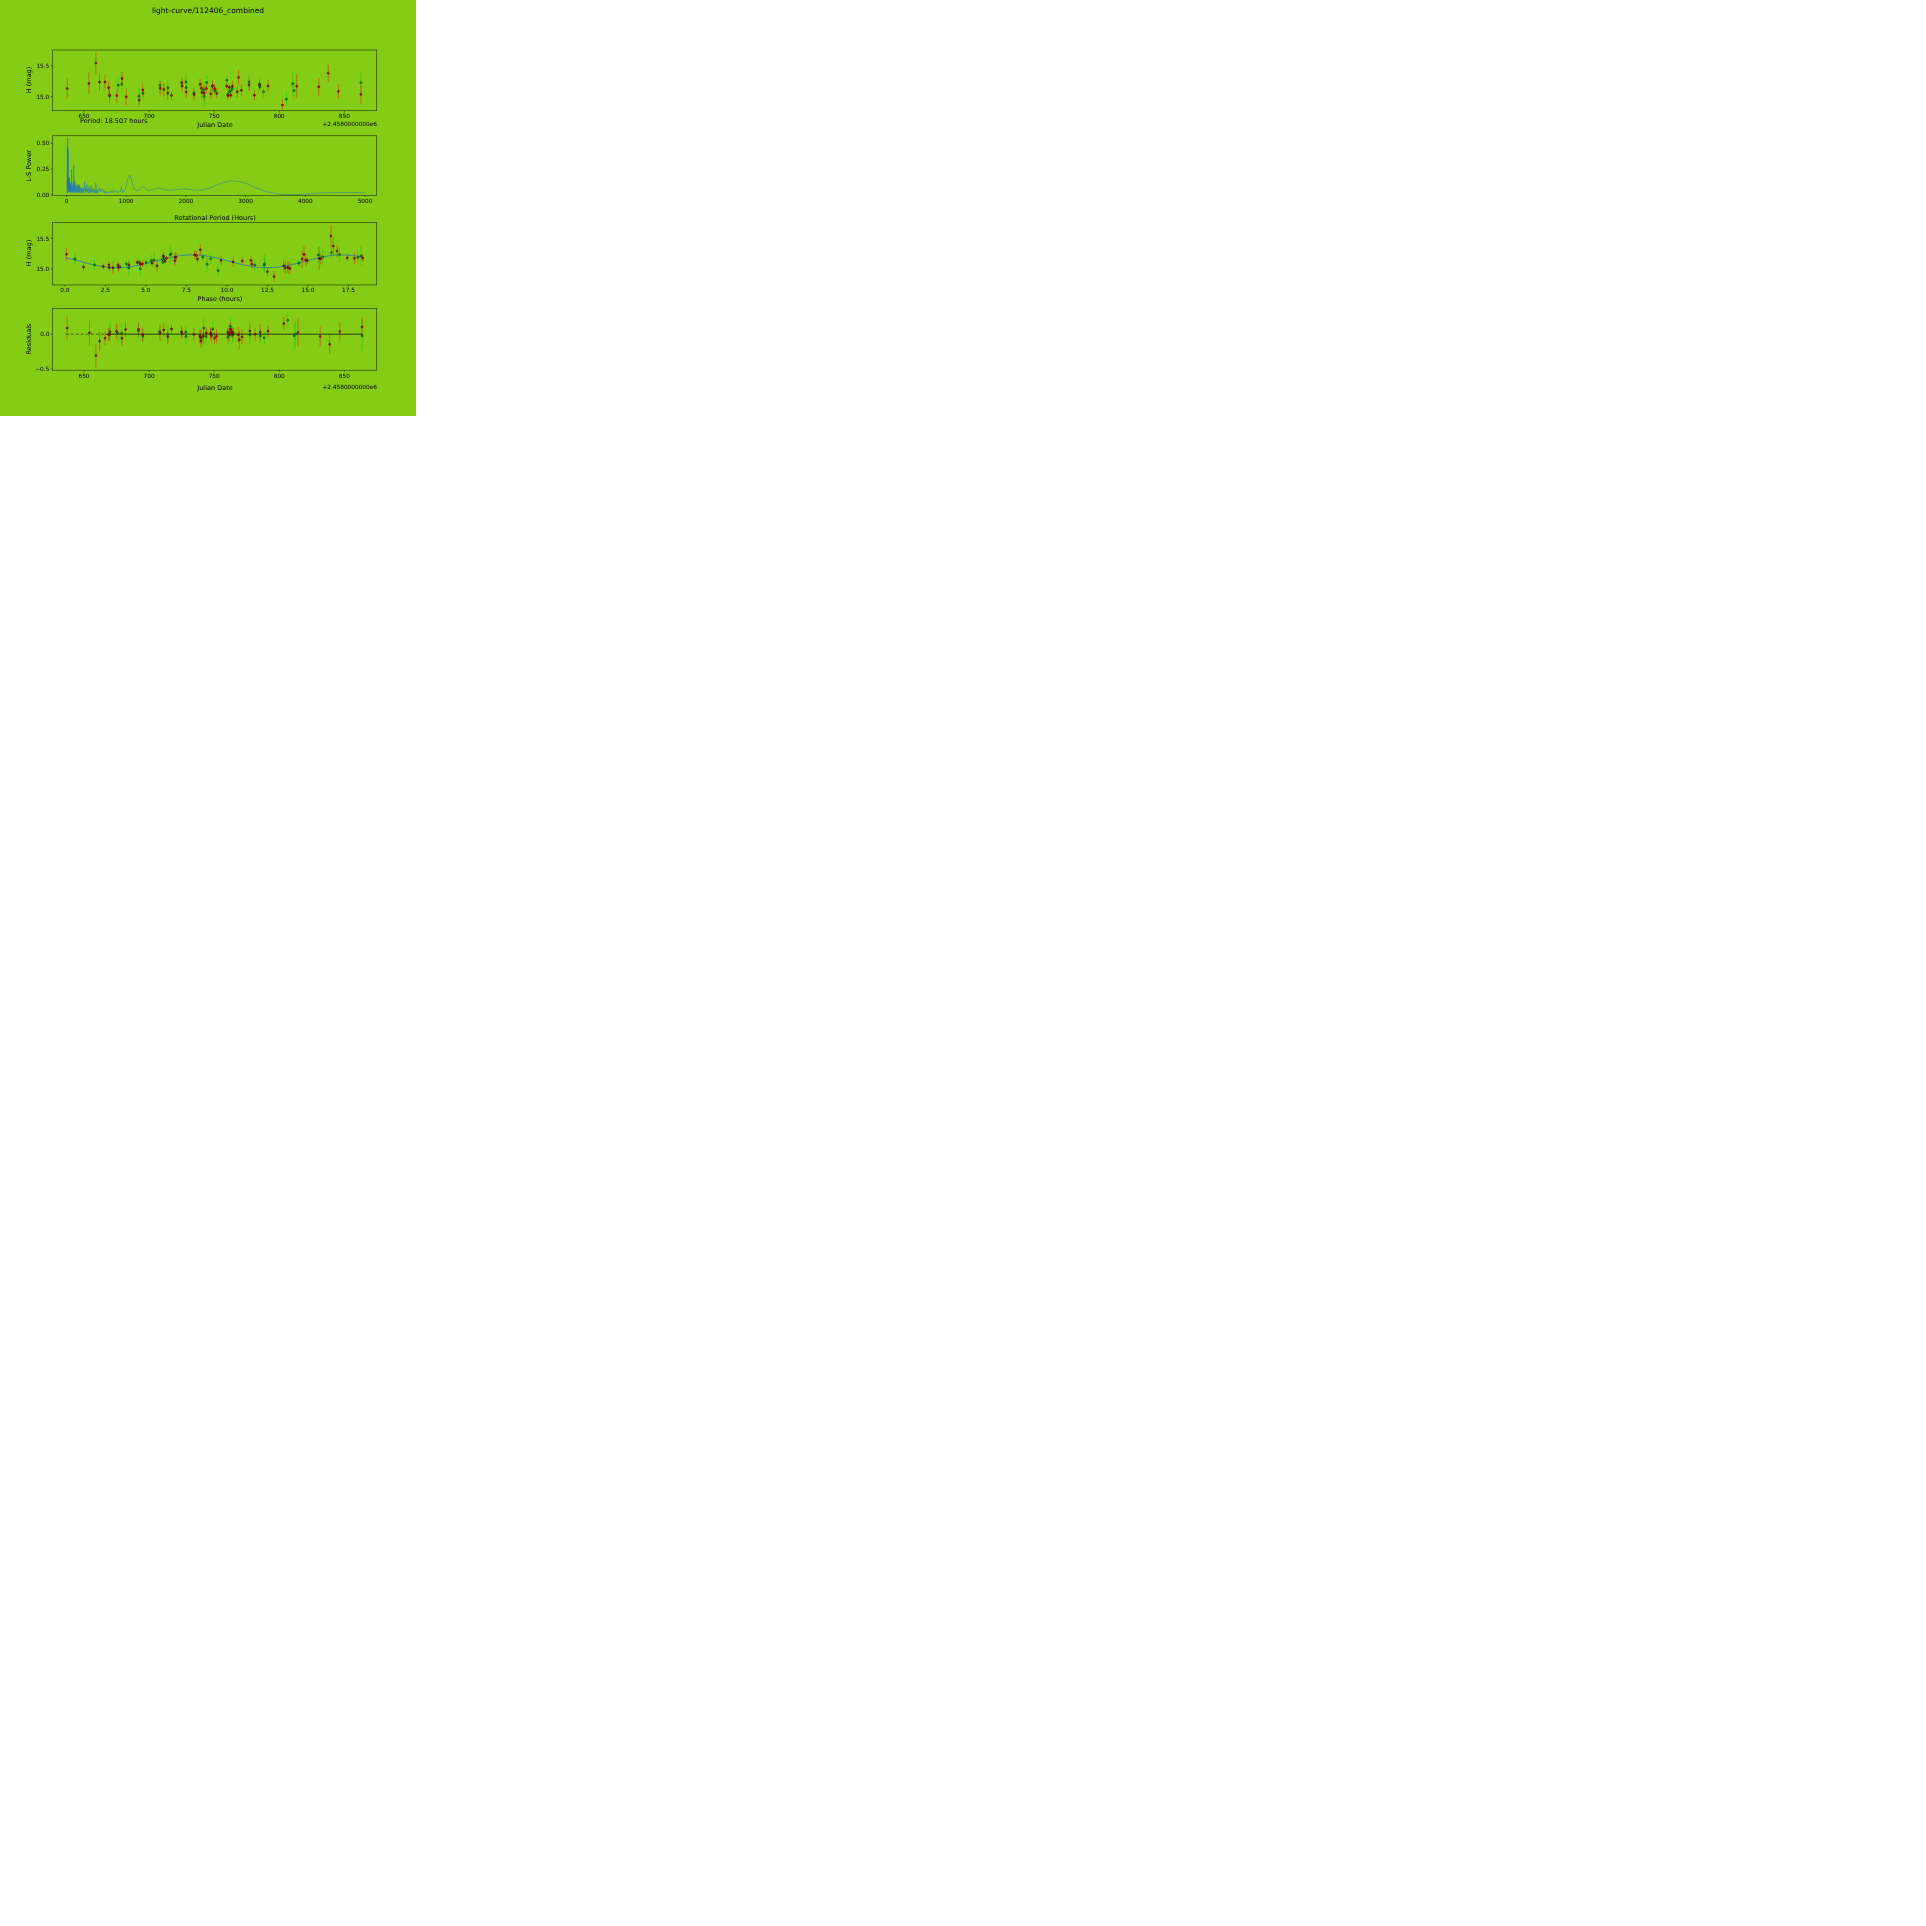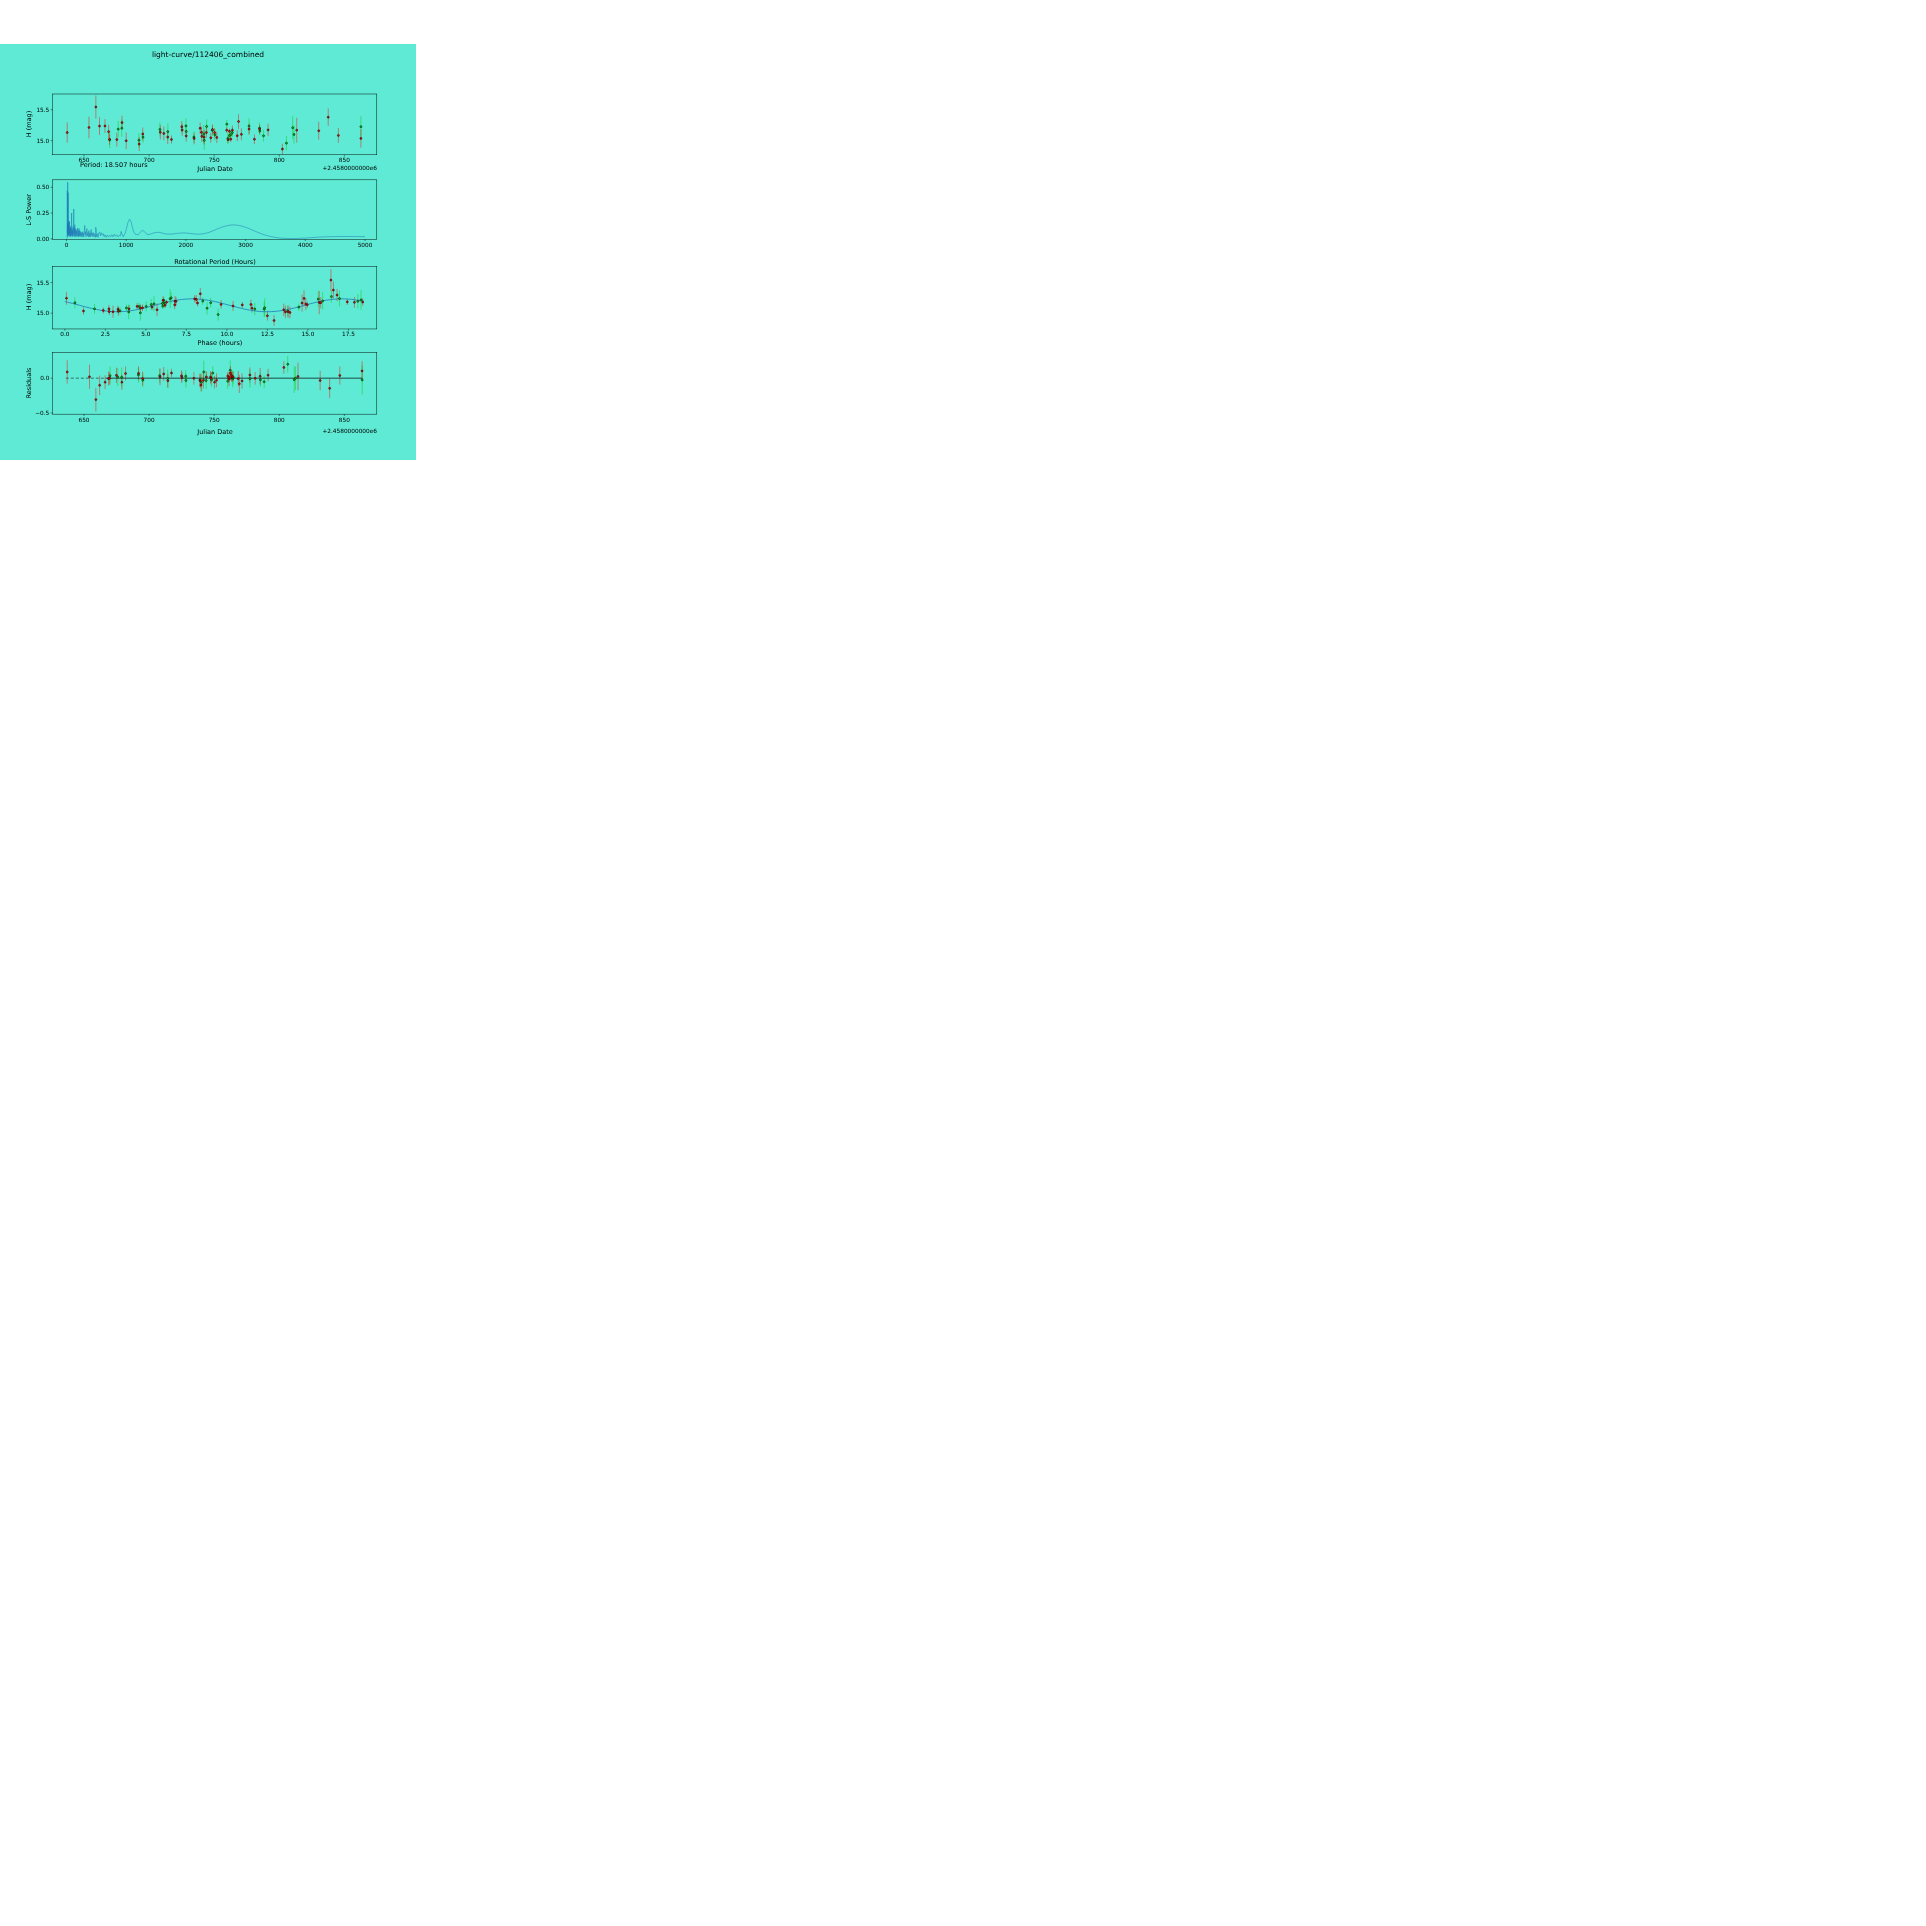--- a/index.html
+++ b/index.html
@@ -1,23 +1,22 @@
 <!DOCTYPE html>
 <html style="font-size:6.2px"><head>
 <meta charset="utf-8">
 <style>
   html,body{margin:0;padding:0;background:#ffffff;}
   .fig{
     position:relative;
     width:416px;height:416px;
-    background:#5eead4;
+    background:#84cc16;
     font-family:"DejaVu Sans", sans-serif;
     color:#000;
     overflow:hidden;
-    margin-top:44px;
   }
   .fig svg{position:absolute;left:0;top:0;}
   .overlay{position:absolute;white-space:nowrap;color:#000;}
   .t-center{transform:translate(-50%,-50%);}
   .t-left{transform:translate(0,-50%);}
   .t-right{transform:translate(-100%,-50%);}
   .t-ylab{transform:translate(-50%,-50%) rotate(-90deg);}
   .f-title{font-size:7.5px;}
   .f-axis{font-size:6.5px;}
   .f-small{font-size:5.8px;}

